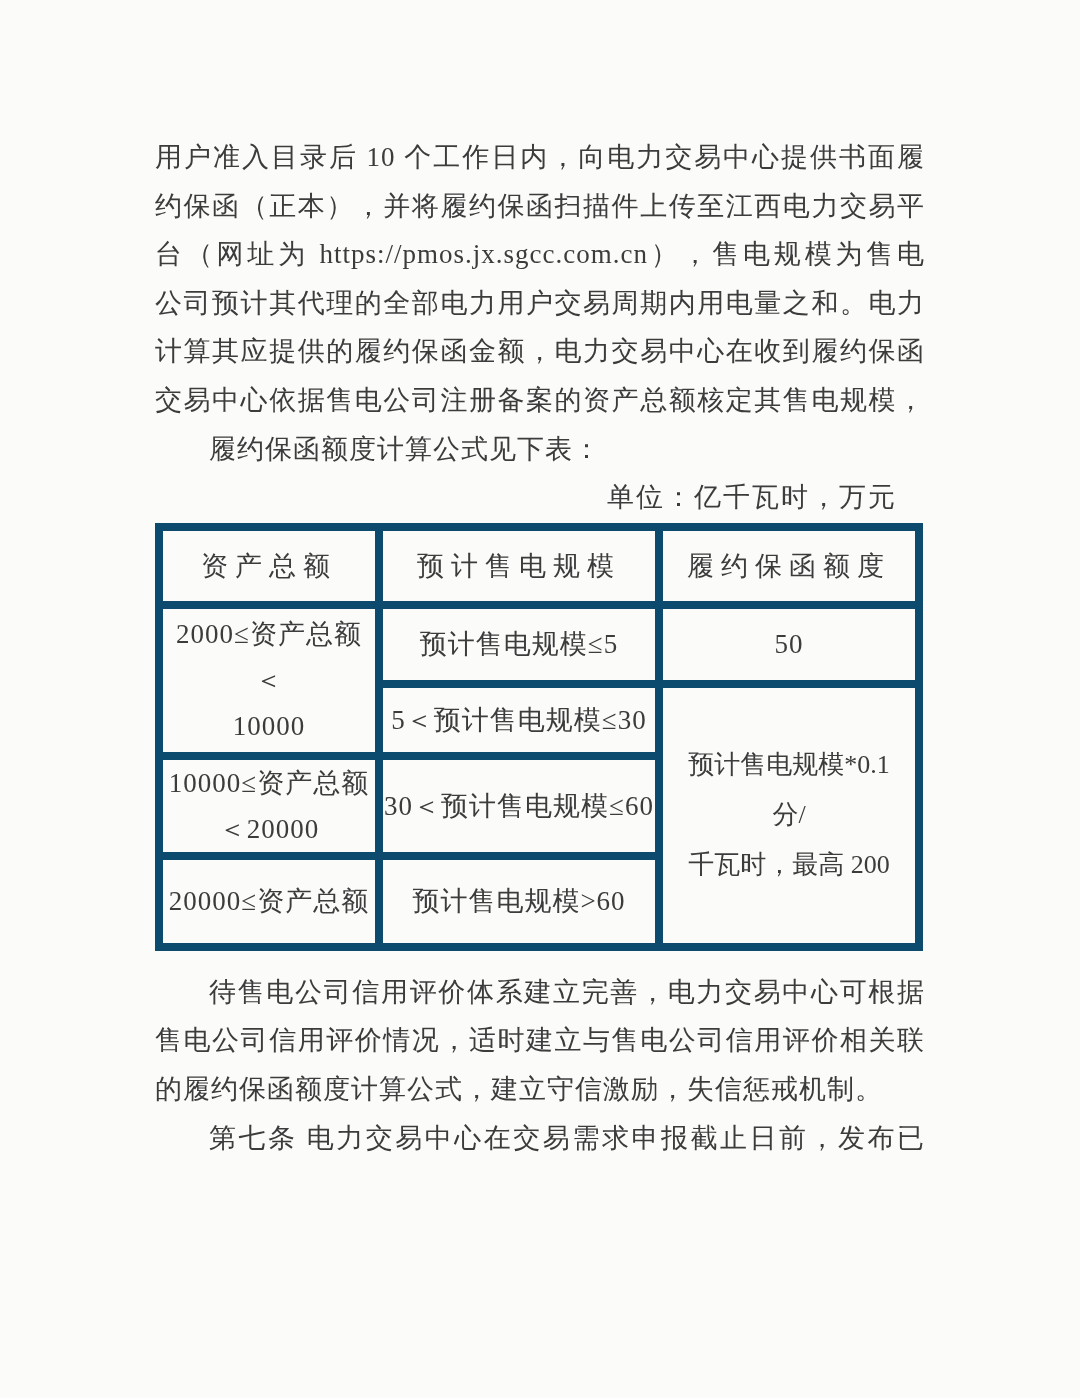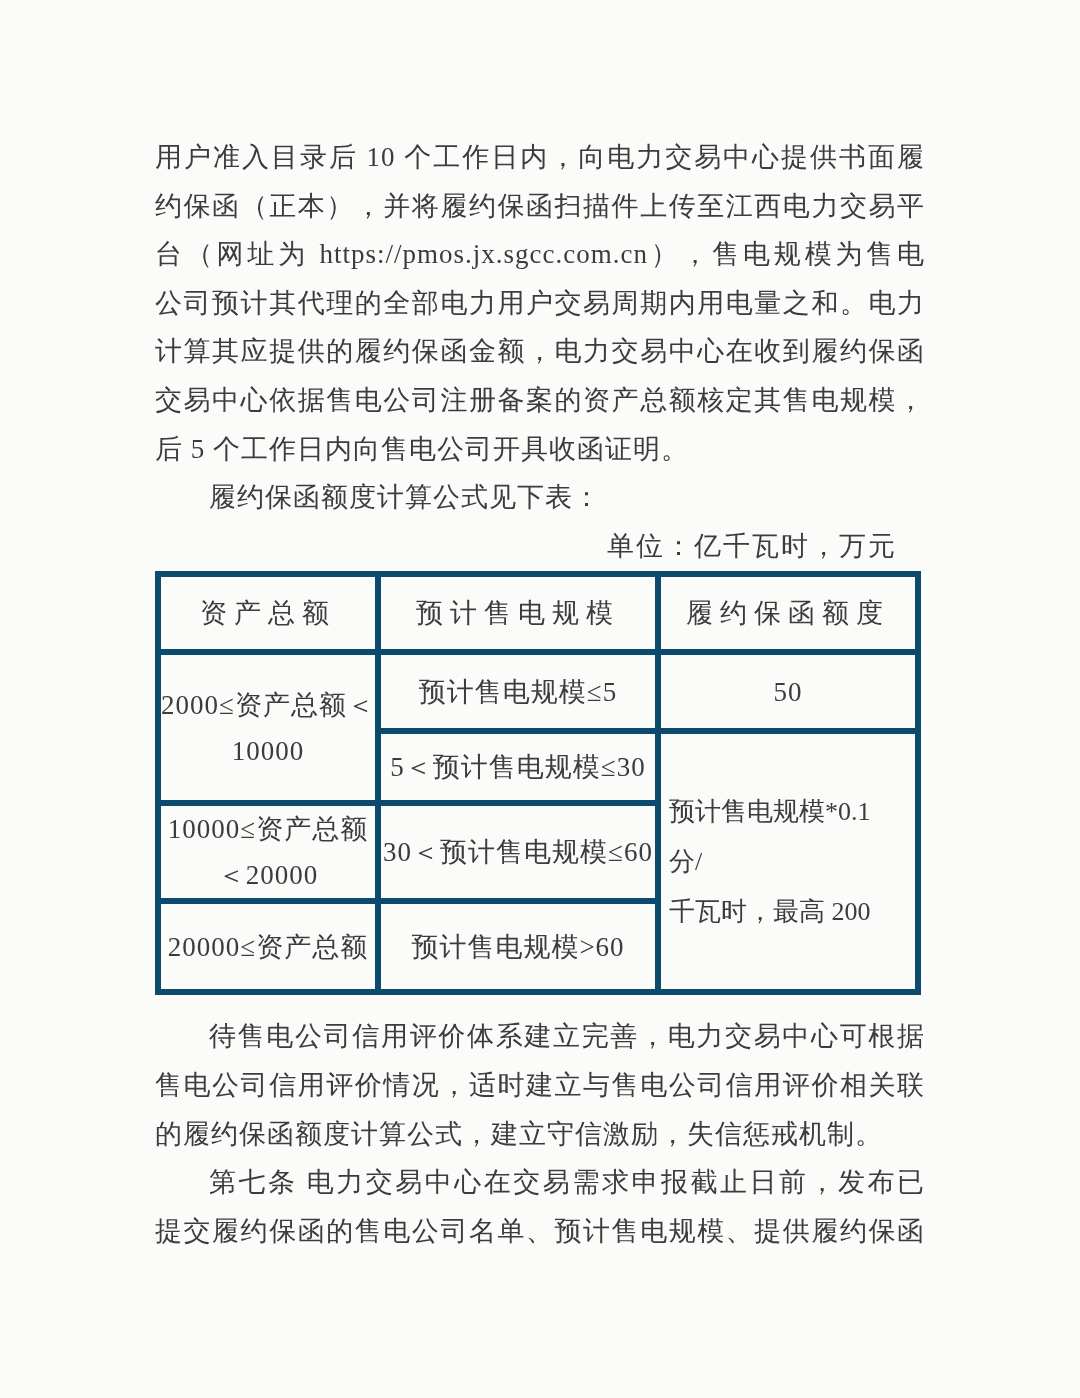--- a/index.html
+++ b/index.html
@@ -35,52 +35,51 @@
     letter-spacing: 2px;
     white-space: nowrap;
   }
   table.bond {
     border-collapse: collapse;
     table-layout: fixed;
     width: 760px;
     margin-top: 1px;
   }
   table.bond td {
-    border: 6px solid #0c4a6e;
+    border: 8px solid #0c4a6e;
     text-align: center;
     vertical-align: middle;
     font-size: 27px;
     letter-spacing: 1px;
     line-height: 46px;
     white-space: pre-line;
     padding: 0;
     overflow: hidden;
   }
   table.bond tr.thead td { letter-spacing: 7px; }
   table.bond td.formula {
-    text-align: left;
+    text-align: center;
     padding: 0 8px;
     font-size: 26px;
     letter-spacing: 0;
     line-height: 50px;
   }
   .para2 { margin-top: 17px; }
 </style>
 </head>
 <body>
 
 <div class="content">
 
   <div class="line j">用户准入目录后 10 个工作日内，向电力交易中心提供书面履</div>
   <div class="line j">约保函（正本），并将履约保函扫描件上传至江西电力交易平</div>
   <div class="line j">台（网址为 https://pmos.jx.sgcc.com.cn），售电规模为售电</div>
   <div class="line j">公司预计其代理的全部电力用户交易周期内用电量之和。电力</div>
   <div class="line j">计算其应提供的履约保函金额，电力交易中心在收到履约保函</div>
   <div class="line j">交易中心依据售电公司注册备案的资产总额核定其售电规模，</div>
-  <div class="line">后 5 个工作日内向售电公司开具收函证明。</div>
 
   <div class="line indent">履约保函额度计算公式见下表：</div>
   <div class="line unit">单位：亿千瓦时，万元</div>
 
   <table class="bond">
     <colgroup>
       <col style="width:220px">
       <col style="width:280px">
       <col style="width:260px">
     </colgroup>
@@ -111,16 +110,15 @@
       <td>预计售电规模&gt;60</td>
     </tr>
   </tbody>
     </table>
 
   <div class="para2">
     <div class="line j indent">待售电公司信用评价体系建立完善，电力交易中心可根据</div>
     <div class="line j">售电公司信用评价情况，适时建立与售电公司信用评价相关联</div>
     <div class="line">的履约保函额度计算公式，建立守信激励，失信惩戒机制。</div>
     <div class="line j indent">第七条 电力交易中心在交易需求申报截止日前，发布已</div>
-    <div class="line j">提交履约保函的售电公司名单、预计售电规模、提供履约保函</div>
   </div>
 
 </div>
 
 </body></html>

